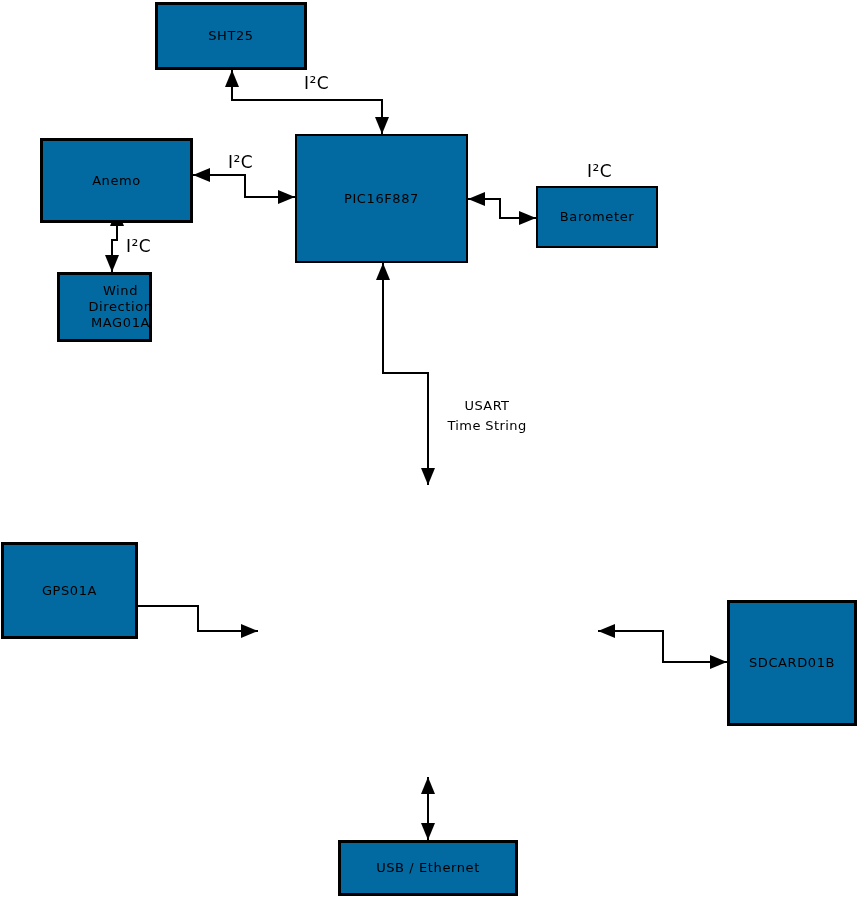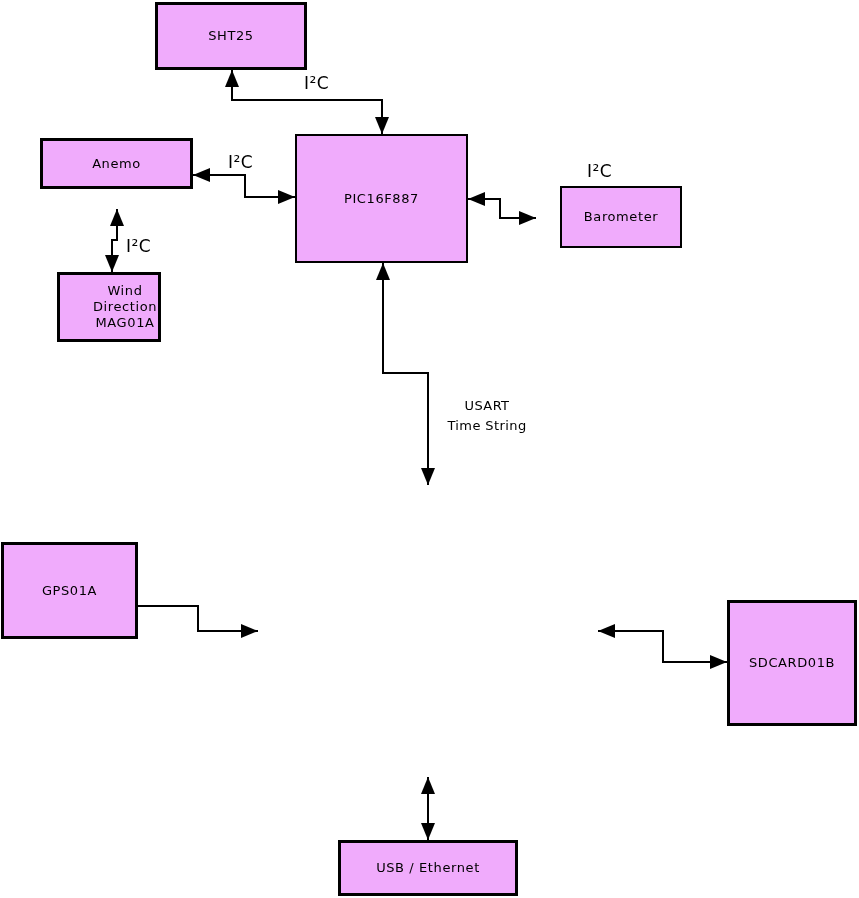--- a/index.html
+++ b/index.html
@@ -28,21 +28,21 @@
     stroke: #000000;
     stroke-width: 2;
   }
   #connectors polygon {
     fill: #000000;
     stroke: none;
   }
   .node {
     position: absolute;
     box-sizing: border-box;
-    background: #f0abfc;
+    background: #0369a1;
     border: 2px solid #000000;
     display: flex;
     flex-direction: column;
     align-items: center;
     justify-content: center;
     text-align: center;
     font-size: 13px;
     letter-spacing: 0.6px;
     line-height: 16px;
   }
@@ -59,24 +59,24 @@
     top: 396px;
     width: 124px;
     text-align: center;
     font-size: 13px;
     letter-spacing: 0.4px;
     line-height: 20px;
   }
   .arm-gap { height: 14px; }
   
   #node-sht25     { left: 155px; top: 2px;   width: 152px; height: 68px; }
-  #node-anemo     { left: 40px;  top: 138px; width: 153px; height: 51px; }
-  #node-wind      { left: 57px;  top: 272px; width: 104px; height: 70px; padding-left: 32px; }
+  #node-anemo     { left: 40px;  top: 138px; width: 153px; height: 85px; }
+  #node-wind      { left: 57px;  top: 272px; width: 95px; height: 70px; padding-left: 32px; }
   #node-pic       { left: 295px; top: 134px; width: 173px; height: 129px; }
-  #node-barometer { left: 560px; top: 186px; width: 122px; height: 62px; }
+  #node-barometer { left: 536px; top: 186px; width: 122px; height: 62px; }
   #node-gps       { left: 1px;   top: 542px; width: 137px; height: 97px; }
   #node-arm       { left: 258px; top: 485px; width: 340px; height: 292px; }
   #node-sdcard    { left: 727px; top: 600px; width: 130px; height: 126px; }
   #node-usb       { left: 338px; top: 840px; width: 180px; height: 56px; }
   
   #lbl-i2c-sht25     { left: 304px; top: 73px; }
   #lbl-i2c-anemo     { left: 228px; top: 152px; }
   #lbl-i2c-wind      { left: 126px; top: 236px; }
   #lbl-i2c-barometer { left: 587px; top: 161px; }
 </style>

